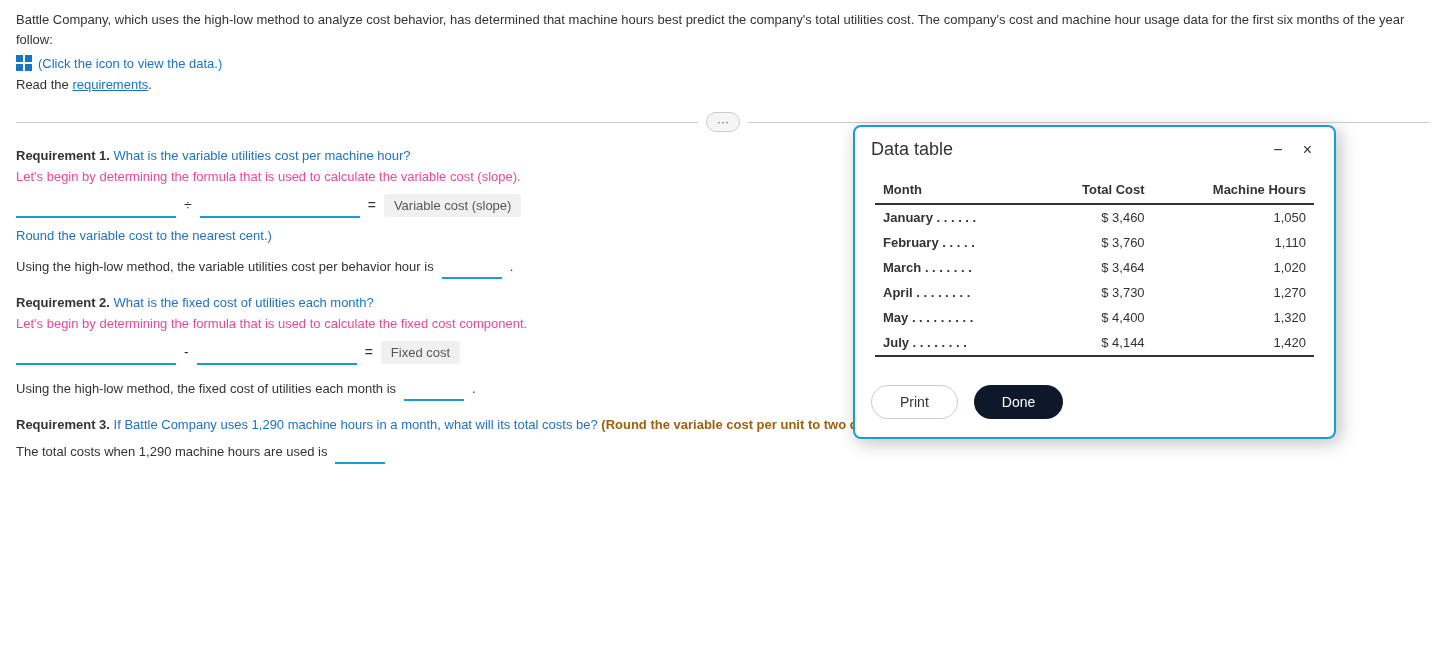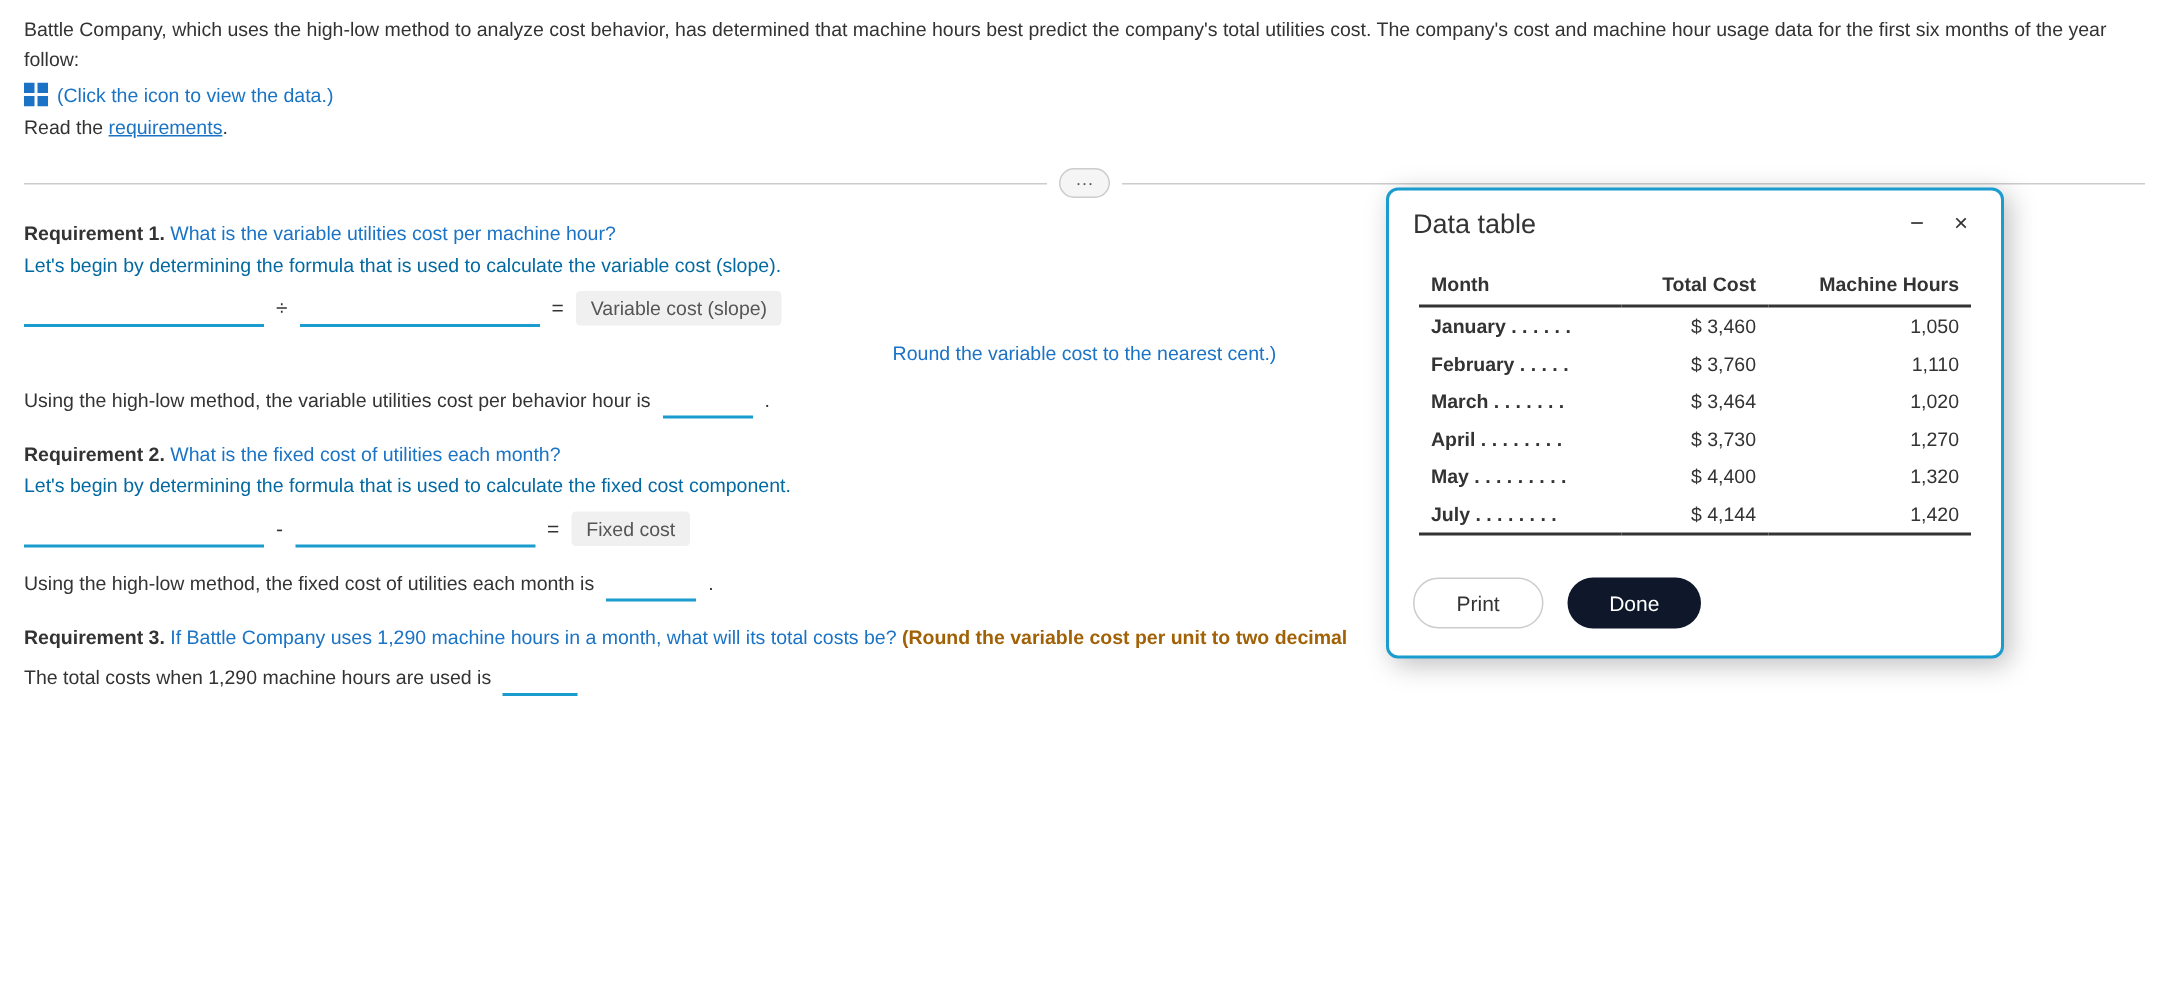--- a/index.html
+++ b/index.html
@@ -76,21 +76,21 @@
     }
     .req-heading span.req-num {
       font-weight: bold;
     }
     .req-heading span.req-question {
       color: #1a73c4;
       font-weight: normal;
     }
     .formula-desc {
       font-size: 13px;
-      color: #0369a1;
+      color: #ec4899;
       margin-bottom: 8px;
     }
     .formula-row {
       display: flex;
       align-items: center;
       gap: 8px;
       margin-bottom: 10px;
     }
     .formula-input {
       border: none;
@@ -110,21 +110,20 @@
       font-size: 13px;
       color: #555;
       background: #f0f0f0;
       padding: 4px 10px;
       border-radius: 3px;
     }
     .round-note {
       color: #1a73c4;
       font-size: 13px;
       margin-bottom: 10px;
-      text-align: center;
     }
     .result-row {
       font-size: 13px;
       color: #333;
       display: flex;
       align-items: center;
       gap: 8px;
       margin-bottom: 16px;
     }
     .result-input {
@@ -141,21 +140,21 @@
       margin-bottom: 16px;
     }
     .req3-section {
       margin-bottom: 16px;
     }
     
     .modal-overlay {
       position: absolute;
       top: 125px;
       right: 110px;
-      width: 412px;
+      width: 483px;
       background: #fff;
       border: 2px solid #1a9cce;
       border-radius: 8px;
       box-shadow: 4px 4px 18px rgba(0,0,0,0.25);
       z-index: 100;
     }
     .modal-header {
       display: flex;
       justify-content: space-between;
       align-items: center;

